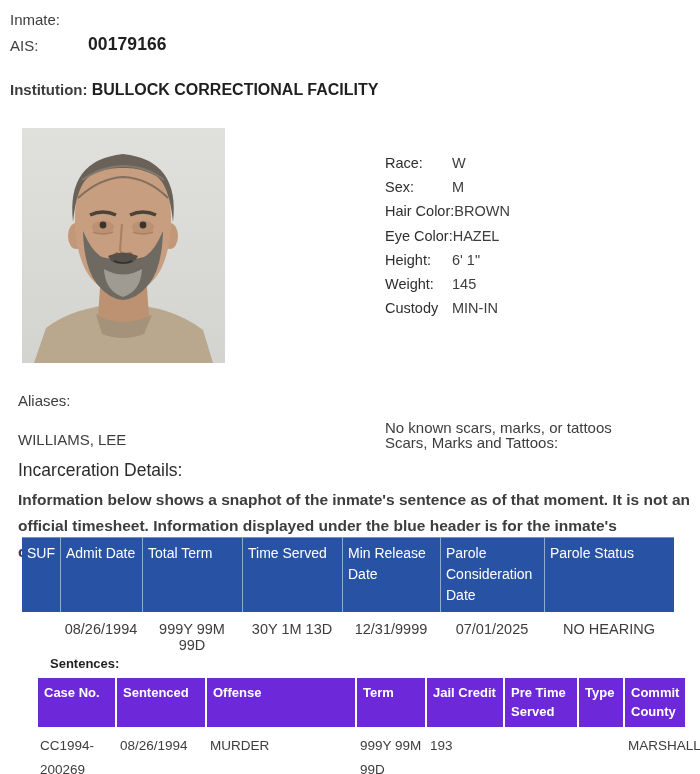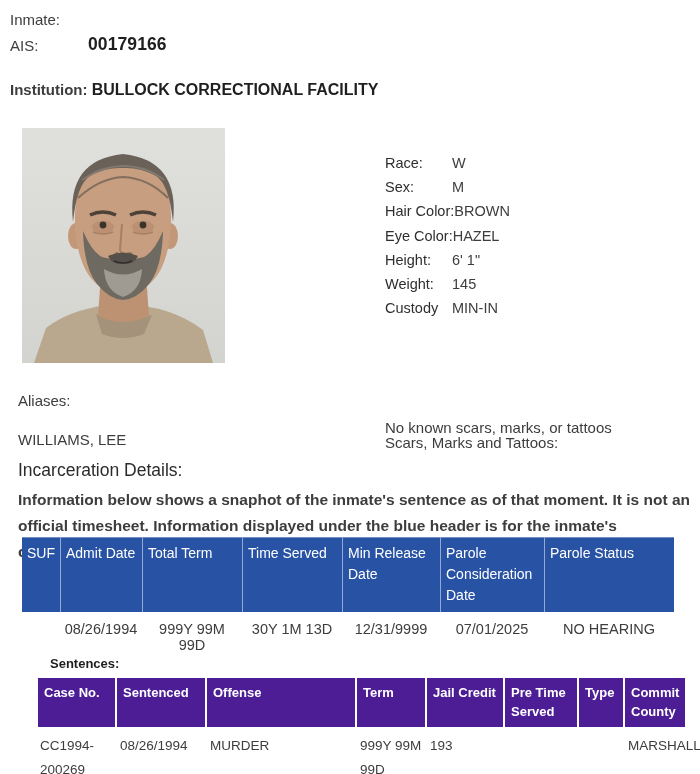--- a/index.html
+++ b/index.html
@@ -51,21 +51,21 @@
   .ctl-table th + th { border-left: 1px solid rgba(255,255,255,.5); }
   .ctl-table td {
     font-size: 14.5px; color: #3d3d3d; text-align: center;
     padding: 9px 2px 8px 2px; vertical-align: top;
   }
 
   
   .sent-heading { font-size: 13px; font-weight: bold; color: #1f1f1f; margin-left: 12px; }
   .sent-table { left: 38px; top: 678px; width: 647px; border-collapse: separate; border-spacing: 0; table-layout: fixed; }
   .sent-table th {
-    background: #4c1d95; color: #ffffff; font-weight: bold;
+    background: #6d28d9; color: #ffffff; font-weight: bold;
     font-size: 13px; text-align: left; vertical-align: top;
     padding: 5px 5px 6px 6px; line-height: 19px; height: 48px;
   }
   .sent-table th:not(:last-child) { border-right: 2px solid #ffffff; }
   .sent-table td {
     font-size: 13.5px; color: #3d3d3d; text-align: left;
     padding: 7px 3px 4px 3px; vertical-align: top; line-height: 24px;
     overflow: visible; word-wrap: normal;
   }
   .sent-table td.first { padding-left: 2px; }

